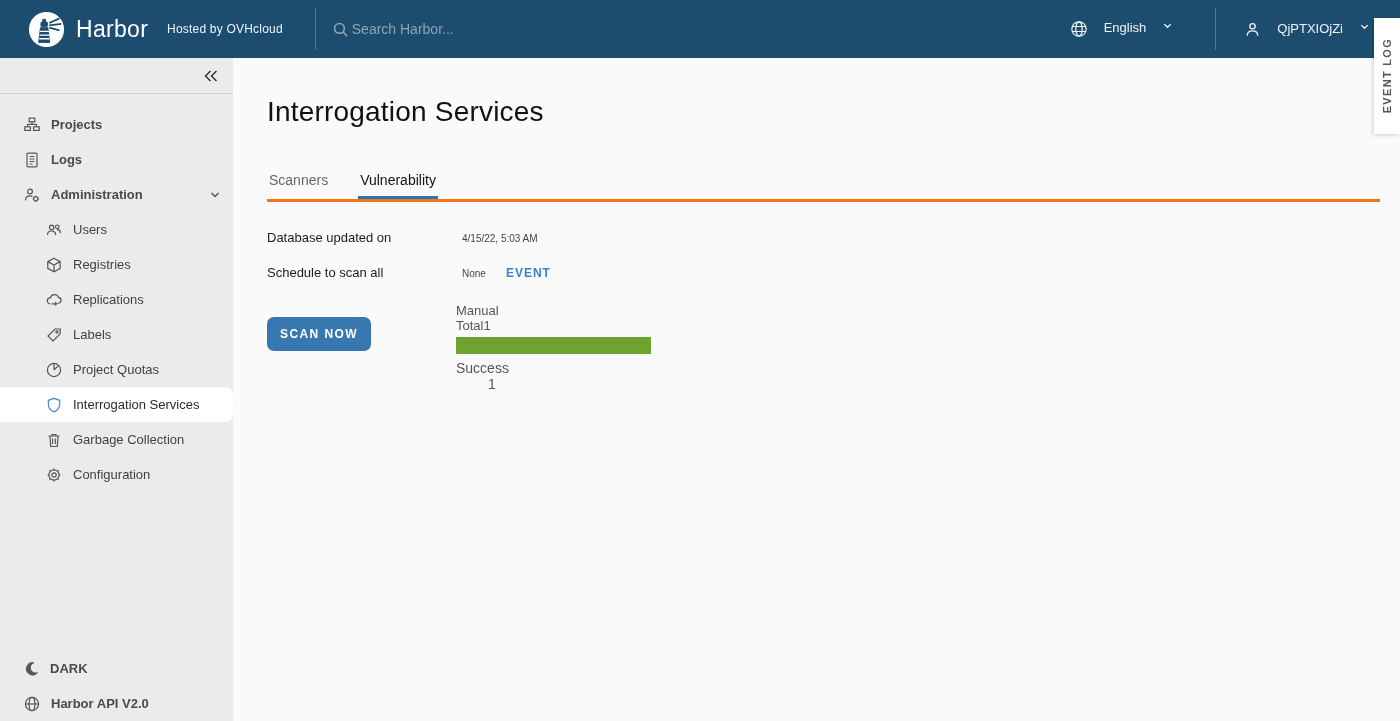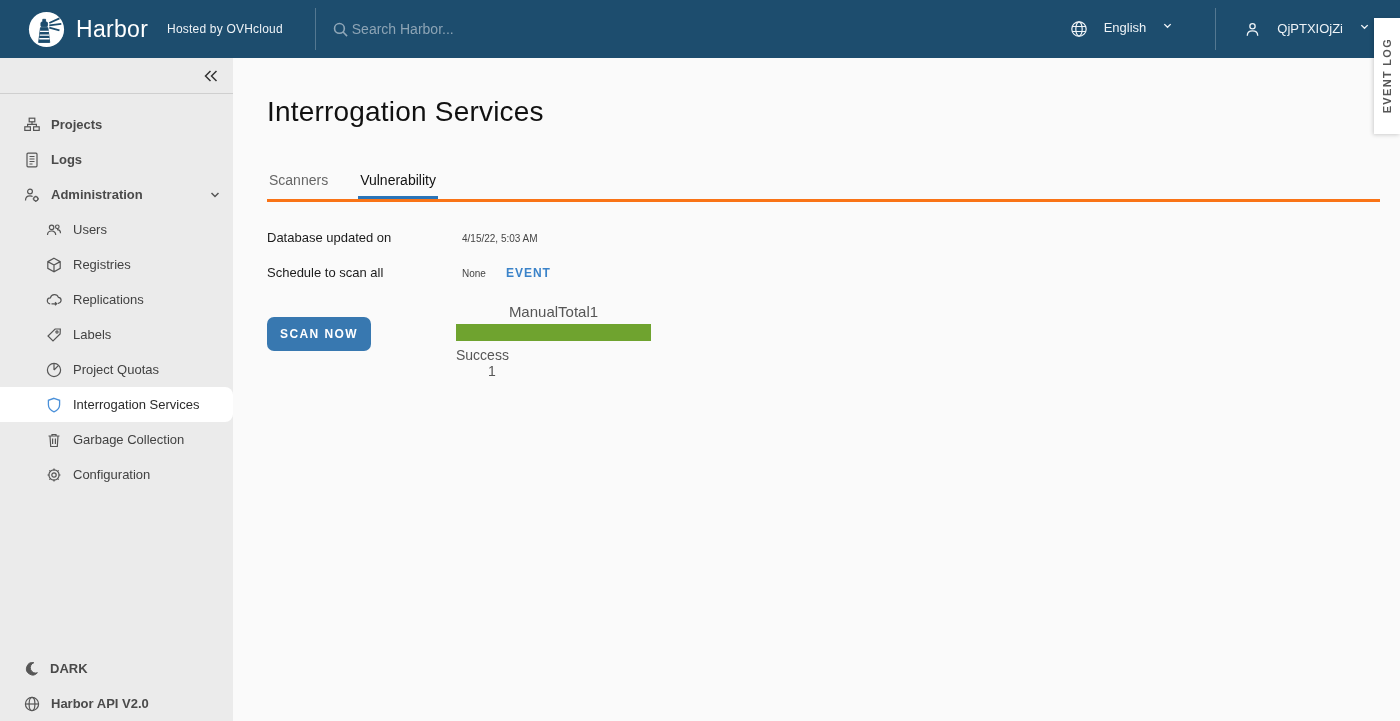--- a/index.html
+++ b/index.html
@@ -61,21 +61,21 @@
   .row-2 { margin-top:20px; }
   .info-label { width:195px; font-size:13px; color:#1b1b1b; flex:0 0 auto; }
   .info-value { font-size:10px; color:#454545; }
   .edit-link { font-size:12px; font-weight:600; letter-spacing:1px; color:#3b83c9;
     margin-left:20px; cursor:pointer; }
   .scan-section { display:flex; align-items:flex-start; margin-top:23px; }
   .scan-btn { margin-top:14px; width:104px; height:34px; background:#3878b0; color:#fff;
     border:none; border-radius:7px; font-size:12px; font-weight:600; letter-spacing:1.4px;
     font-family:"Liberation Sans",sans-serif; cursor:pointer; }
   .chart { margin-left:85px; width:195px; }
-  .chart-top { display:flex; justify-content:center; font-size:15px; color:#565656; margin-bottom:4px; }
+  .chart-top { display:flex; justify-content:center; font-size:13px; color:#565656; margin-bottom:4px;flex-direction:column; }
   .chart-total { display:flex; }
   .chart-bar-track { width:100%; height:17px; background:#e3e3e3; }
   .chart-bar { height:100%; background:#6fa32f; }
   .chart-bottom { display:flex; margin-top:6px; font-size:14px; color:#565656;flex-direction:column; }
   .chart-count { margin-left:32px; }
 </style>
 </head>
 <body>
 
 <div class="header">

